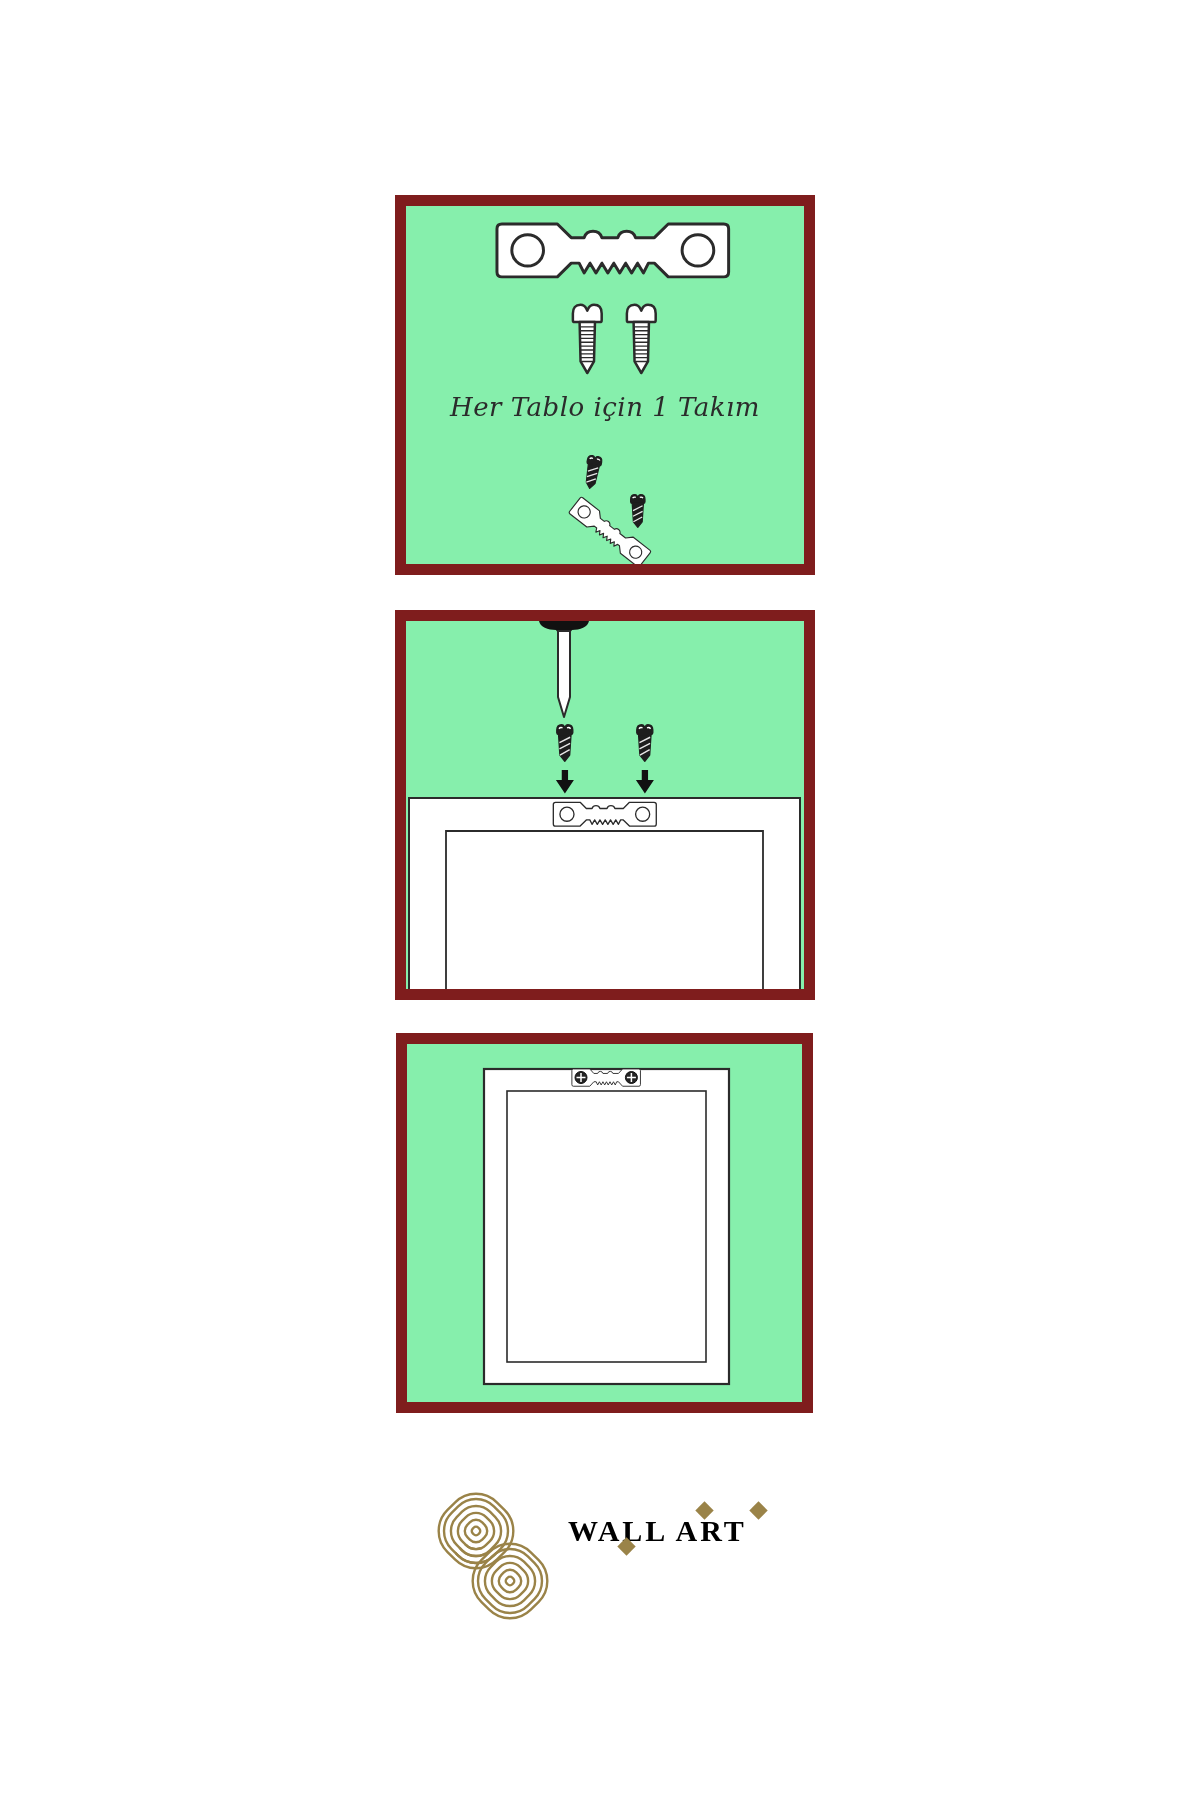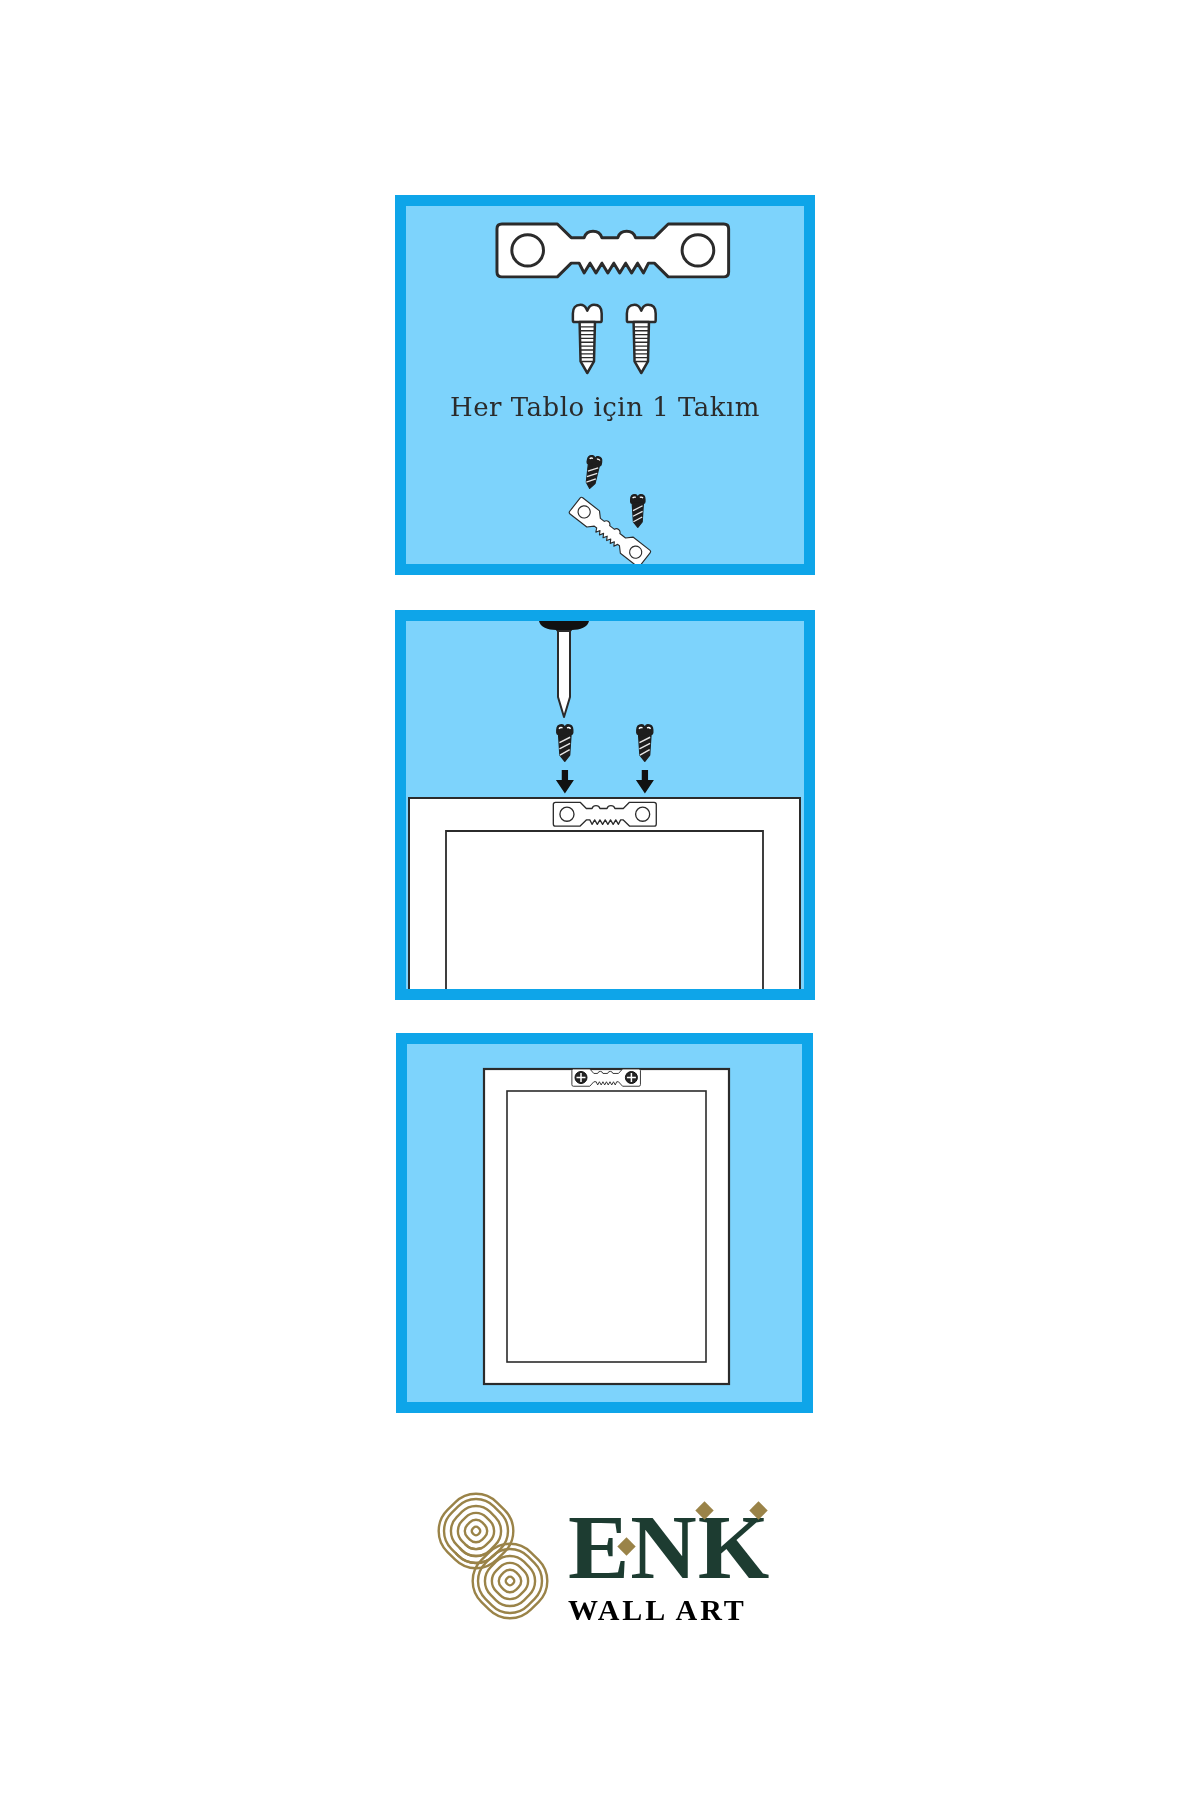--- a/index.html
+++ b/index.html
@@ -1,18 +1,18 @@
 <!DOCTYPE html>
 <html><head>
 <meta charset="utf-8">
 <style>
   html,body{margin:0;padding:0;background:#ffffff;}
   .page{position:relative;width:1200px;height:1800px;background:#ffffff;overflow:hidden;
         font-family:"DejaVu Serif", serif;}
-  .panel{position:absolute;box-sizing:content-box;border:11px solid #0ea5e9;background:#7dd3fc;}
+  .panel{position:absolute;box-sizing:content-box;border:11px solid #7f1d1d;background:#86efac;font-style:italic;}
   #panel-kit{left:395px;top:195px;width:398px;height:358px;}
   #panel-mount{left:395px;top:610px;width:398px;height:368px;}
   #panel-hang{left:396px;top:1033px;width:395px;height:358px;}
   .panel svg.scene{position:absolute;left:0;top:0;}
   .caption{position:absolute;left:0;right:0;top:186px;text-align:center;
            font-size:26px;color:#2b2b2b;letter-spacing:0.5px;font-weight:400;}
   .logo{position:absolute;left:430px;top:1488px;display:flex;align-items:flex-start;gap:12px;}
   .logo-text{position:relative;padding-top:20px;}
   .brand{font-family:"Liberation Serif", serif;font-weight:700;font-size:92px;line-height:0.86;
          color:#1d3c31;letter-spacing:1px;}
@@ -150,21 +150,20 @@
             <circle cx="63" cy="68" r="17"></circle>
           </clipPath>
         <g clip-path="url(#weave)" transform="rotate(45 46 43)">
           <rect x="29" y="26" width="34" height="34" rx="14.3"></rect>
           <rect x="22.5" y="19.5" width="47" height="47" rx="19.7"></rect>
           <rect x="16" y="13" width="60" height="60" rx="25.2"></rect>
         </g>
       </g>
     </svg>
     <div class="logo-text">
-      <div class="brand">ENK</div>
       <span class="diamond d1"></span>
       <span class="diamond d2"></span>
       <span class="diamond d3"></span>
       <div class="subtitle">WALL ART</div>
     </div>
   </div>
 
 </div>
 
 </body></html>

